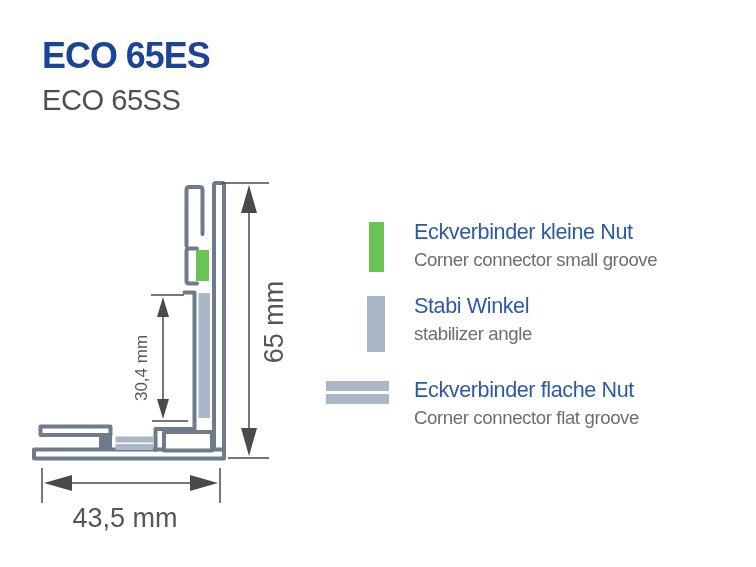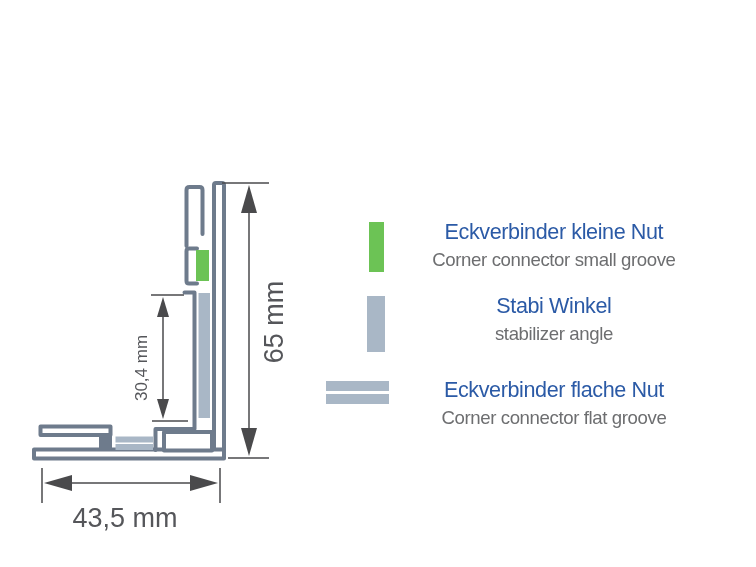--- a/index.html
+++ b/index.html
@@ -27,37 +27,41 @@
   
   .legend{position:absolute;left:0;top:0;}
   .legend-item{position:absolute;left:326px;width:400px;}
   .li-1{top:218px;}  .li-2{top:292px;}  .li-3{top:376px;}
   .swatch{position:absolute;}
   .sw-green{left:43px;top:4px;width:15px;height:50px;background:#6cc355;}
   .sw-gray{left:41px;top:4px;width:18px;height:56px;background:#a9b7c6;}
   .sw-bars{left:0px;top:5px;width:63px;height:24px;}
   .sw-bar{position:absolute;left:0;width:63px;height:10px;background:#a9b7c6;}
   .sw-bar.b1{top:0;} .sw-bar.b2{top:13px;}
-  .legend-text{position:absolute;left:76px;top:0;width:310px;text-align:center;}
+  .legend-text{position:absolute;left:88px;top:0;width:310px;}
   .legend-title{
     font-size:22px;color:#2b5aa6;letter-spacing:-.4px;
     line-height:1.25;white-space:nowrap;
     transform:scaleX(.98);transform-origin:left;
   }
   .legend-sub{
     font-size:19px;color:#6d6e70;letter-spacing:-.4px;
     line-height:1.2;margin-top:3px;white-space:nowrap;
     transform:scaleX(.98);transform-origin:left;
   }
 </style>
 </head>
 <body>
 
 <div class="page">
 
+  <div class="hdr">
+    <div class="title">ECO 65ES</div>
+    <div class="subtitle">ECO 65SS</div>
+  </div>
 
   <svg class="diagram" width="330" height="567" viewBox="0 0 330 567" xmlns="http://www.w3.org/2000/svg">
 
     <g stroke="#6e7b8c" stroke-width="4" fill="#ffffff" stroke-linejoin="round" stroke-linecap="round">
 
       <rect x="214" y="183" width="10" height="275" rx="2"></rect>
 
       <path d="M 186.5,246 L 186.5,190 Q 186.5,187 189.5,187 L 199.5,187 Q 202.5,187 202.5,190 L 202.5,234"></path>
 
       <path d="M 197,248.5 L 189,248.5 Q 186.5,248.5 186.5,251 L 186.5,281 Q 186.5,283.5 189,283.5 L 197,283.5"></path>

